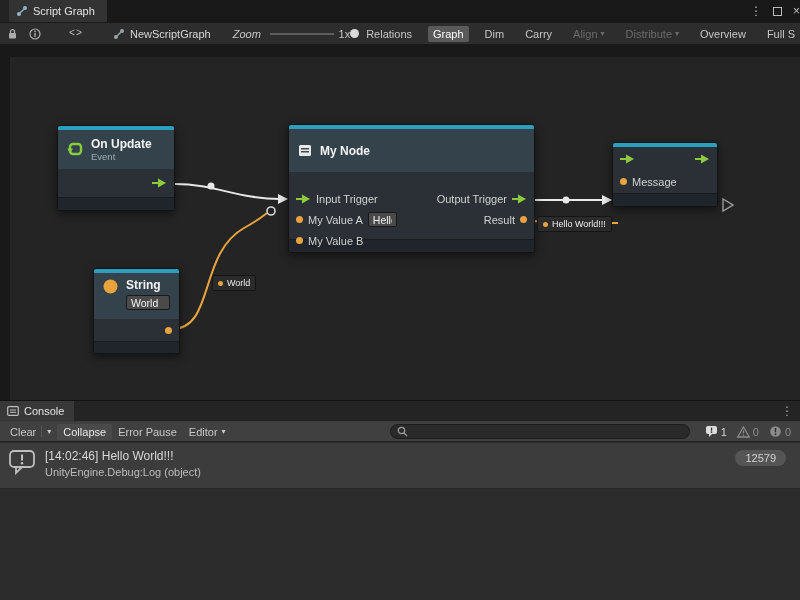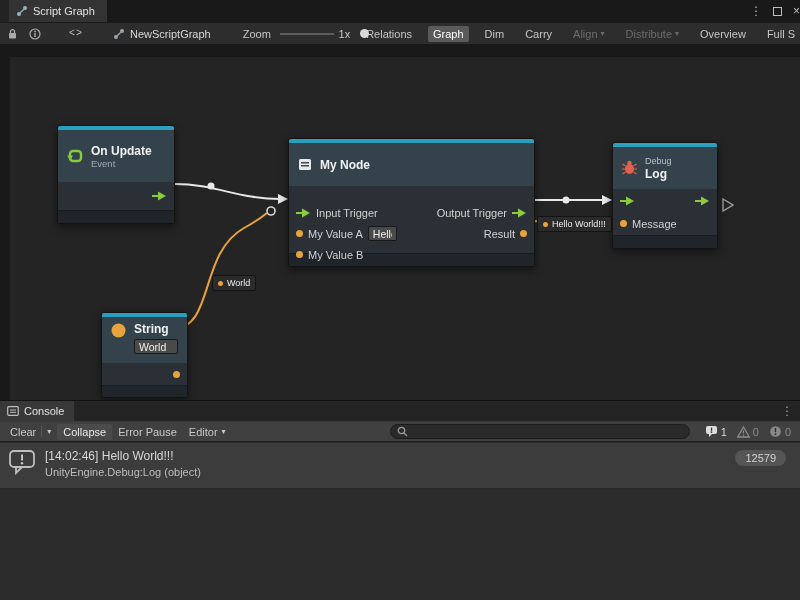--- a/index.html
+++ b/index.html
@@ -12,21 +12,21 @@
   .winbtns { margin-left:auto; display:flex; align-items:center; gap:11px; padding-right:9px; color:#BDBDBD; font-size:12px; }
   .sqbtn { width:9px; height:9px; border:1px solid #BDBDBD; display:inline-block; }
   .kebab { font-size:12px; line-height:1; }
 
   
   .gtoolbar { position:absolute; top:22px; left:0; width:800px; height:22px; background:#2D2D2D; border-top:1px solid #1a1a1a; display:flex; align-items:center; font-size:11px; color:#C6C6C6; z-index:6; white-space:nowrap; }
   .ticon { display:flex; align-items:center; }
   .t-lock { margin-left:7px; } .t-info { margin-left:11px; }
   .t-code { margin-left:28px; font-family:"Liberation Mono", monospace; font-size:10px; color:#BFBFBF; letter-spacing:1px; }
   .gname { margin-left:30px; display:flex; align-items:center; gap:5px; color:#D8D8D8; }
-  .zoomlbl { margin-left:32px; }
+  .zoomlbl { margin-left:22px;font-style:italic; }
   .slider { margin-left:9px; width:92px; height:14px; position:relative; }
   .slider .track { position:absolute; left:0; right:0; top:6px; height:2px; background:#5C5C5C; }
   .slider .thumb { position:absolute; left:80px; top:2px; width:9px; height:9px; border-radius:50%; background:#D9D9D9; }
   .zoomval { margin-left:5px; }
   .tb { margin-left:11px; padding:2px 5px; border-radius:2px; color:#C6C6C6; background:transparent; border:none; font:inherit; display:flex; align-items:center; gap:3px; }
   .tb.on { background:#5A5A5A; color:#FFF; }
   .tb.dis { color:#6B6B6B; }
   .chev { font-size:8px; line-height:1; }
 
   
@@ -42,31 +42,31 @@
   .nsub { font-size:9.5px; color:#9FADB3; }
   .nports { background:#2A3036; }
   .nfoot { background:#1F252A; border-top:1px solid #181c1f; }
   .prow { height:21px; display:flex; align-items:center; justify-content:space-between; padding:0 7px; }
   .pl, .pr { display:flex; align-items:center; gap:5px; }
   .dot { width:7px; height:7px; border-radius:50%; background:#E8A33D; flex:0 0 auto; }
   .plabel { color:#D2D2D2; }
   .lit { background:#4A4A4A; border:1px solid #191919; border-radius:2px; color:#F0F0F0; font-size:10.5px; padding:1px 4px; font-family:inherit; height:15px; }
 
   .n-onupdate { left:57px; top:125px; width:118px; }
-  .ou-head { height:52px; }
+  .ou-head { height:39px; }
   .ou-ports { height:28px; display:flex; align-items:center; justify-content:flex-end; padding:0 7px; background:#2A3036; }
   .ou-foot { height:13px; }
 
-  .n-mynode { left:288px; top:138px; width:247px; }
+  .n-mynode { left:288px; top:124px; width:247px; }
   .mn-head { height:43px; }
   .mn-ports { padding-top:16px; height:67px; }
   .mn-foot { height:13px; }
   .w-hello { width:29px; }
 
-  .n-string { left:101px; top:268px; width:87px;margin-top:44px; }
+  .n-string { left:93px; top:268px; width:87px; }
   .st-head { height:46px; align-items:flex-start; padding-top:5px; }
   .st-col { display:flex; flex-direction:column; gap:3px; }
   .st-ports { height:22px; display:flex; align-items:center; justify-content:flex-end; padding:0 7px; background:#2A3036; }
   .st-foot { height:12px; }
   .w-world { width:44px; }
 
   .n-debug { left:612px; top:142px; width:106px; }
   .db-head { height:42px; }
   .db-col { display:flex; flex-direction:column; gap:1px; }
   .db-cat { font-size:9px; color:#B7C2C7; }
@@ -286,33 +286,20 @@
       </span>
     </div>
     <div class="st-ports">
       <span class="dot"></span>
     </div>
     <div class="nfoot st-foot"></div>
   </div>
 
   <div class="node n-debug">
     <div class="accent"></div>
-    <div class="nhead db-head">
-      <span class="ticon">
-        <svg width="17" height="16" viewBox="0 0 17 16">
-          <ellipse cx="8.5" cy="9" rx="4.5" ry="5" fill="#E2604C"></ellipse>
-          <circle cx="8.5" cy="3" r="2.2" fill="#E2604C"></circle>
-          <path d="M4.5 6 L1.5 4 M4 9 H1 M4.5 12 L1.5 14 M12.5 6 L15.5 4 M13 9 H16 M12.5 12 L15.5 14" stroke="#E2604C" stroke-width="1.2"></path>
-        </svg>
-      </span>
-      <span class="db-col">
-        <span class="db-cat">Debug</span>
-        <span class="ntitle">Log</span>
-      </span>
-    </div>
     <div class="nports">
       <div class="prow db-row">
         <span class="pl">
           <span class="ticon">
             <svg width="15" height="10" viewBox="0 0 15 10">
                 <path d="M0 5 H7" stroke="#8CCB3E" stroke-width="2.2"></path>
                 <path d="M6 0.5 L14 5 L6 9.5 Z" fill="#8CCB3E"></path>
               </svg>
           </span>
         </span>

